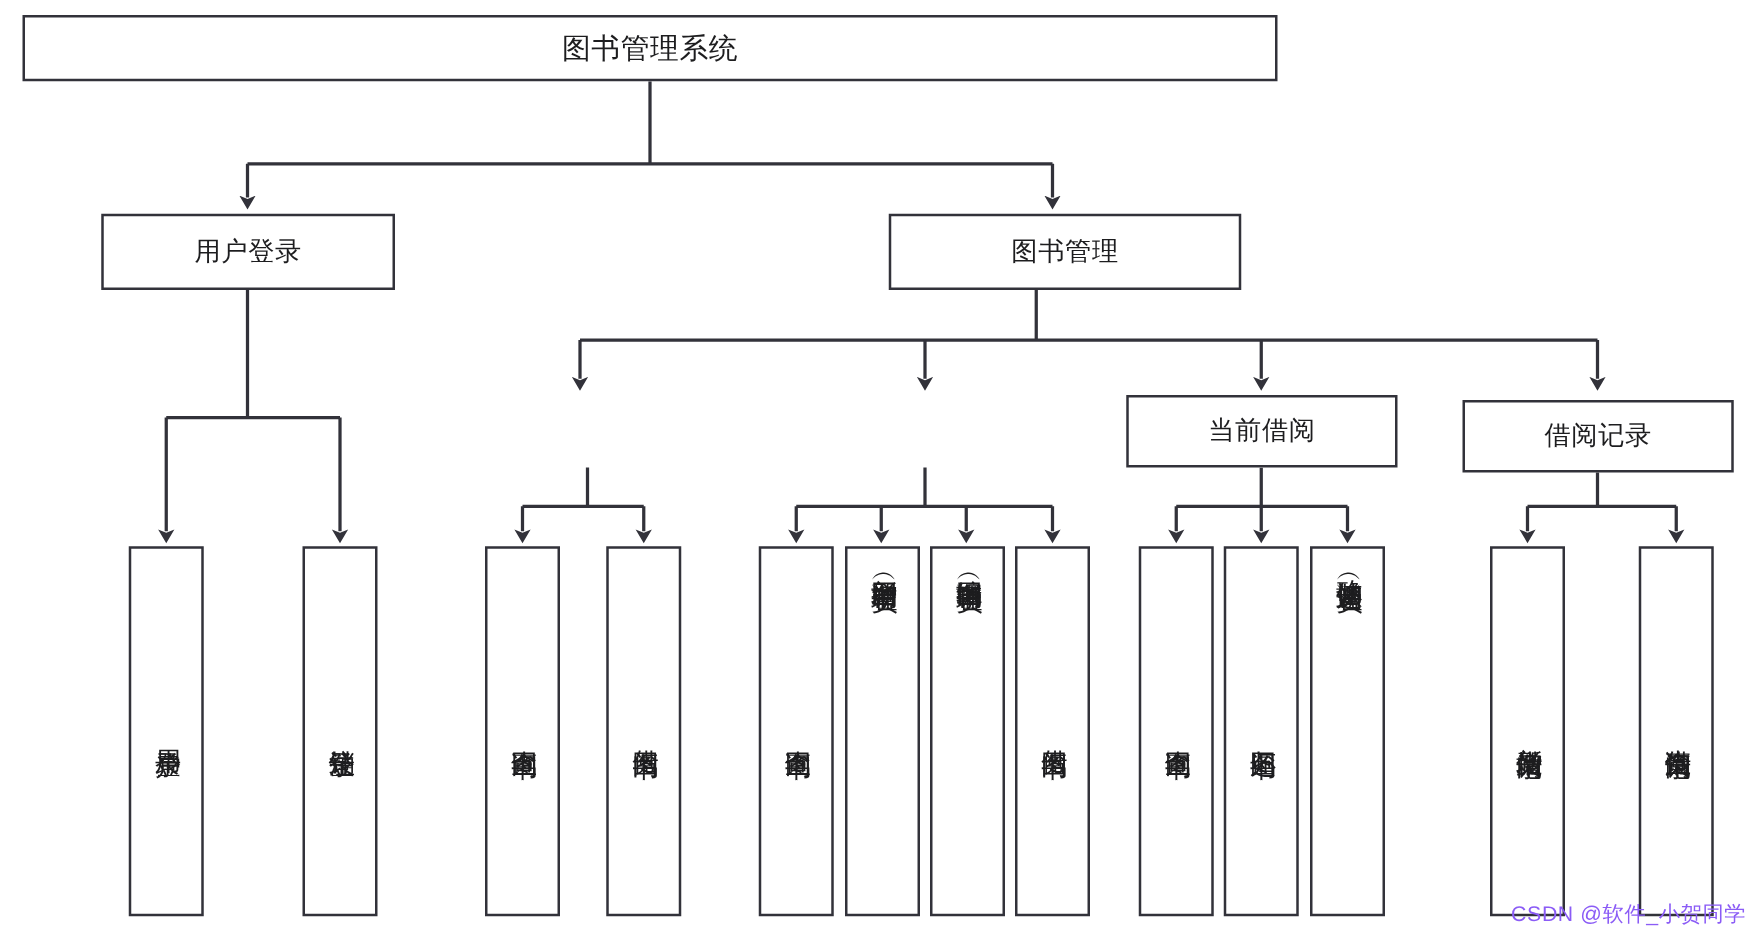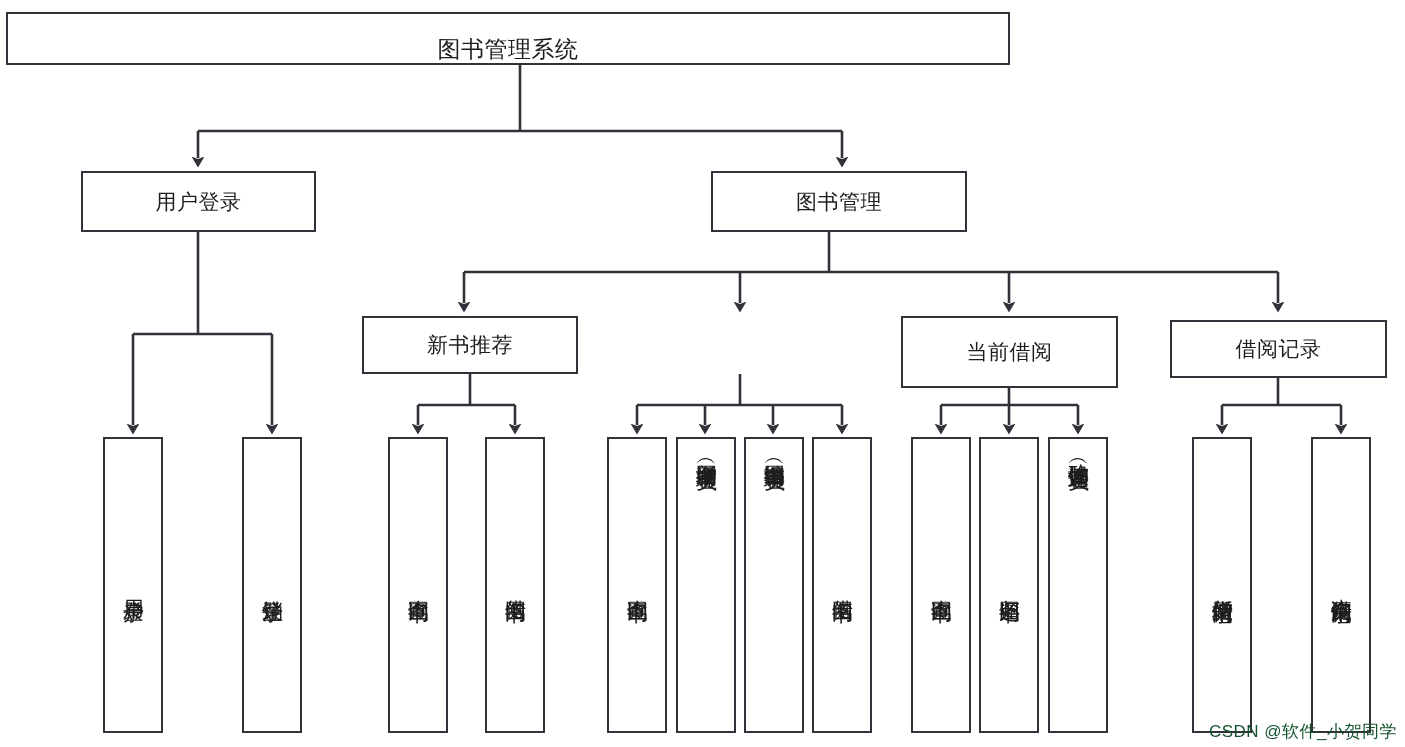--- a/index.html
+++ b/index.html
@@ -58,21 +58,21 @@
   }
   .node-leaf.leaf-mid {
     align-items: center;
     padding-top: 0;
   }
   .watermark {
     position: absolute;
     right: 8px;
     bottom: 4px;
     font-size: 17px;
-    color: #14532d;
+    color: #8b5cf6;
     letter-spacing: 0.5px;
     white-space: nowrap;
   }
 </style>
 </head>
 <body>
 
 <div id="diagram-root">
 
   <svg class="lines" viewBox="0 0 1405 747">
@@ -118,35 +118,32 @@
       <path d="M1009,405 L1009,425" marker-end="url(#arrow)"></path>
       <path d="M1078,405 L1078,425" marker-end="url(#arrow)"></path>
 
       <path d="M1278,374 L1278,405"></path>
       <path d="M1222,405 L1341,405"></path>
       <path d="M1222,405 L1222,425" marker-end="url(#arrow)"></path>
       <path d="M1341,405 L1341,425" marker-end="url(#arrow)"></path>
     </g>
   </svg>
 
-  <div class="node node-root" style="left:6px; top:12px; width:1004px; height:53px;align-items:flex-end;">
+  <div class="node node-root" style="left:18px; top:12px; width:1004px; height:53px;">
     <span class="label">图书管理系统</span>
   </div>
 
   <div class="node node-l2" style="left:81px; top:171px; width:235px; height:61px;">
     <span class="label">用户登录</span>
   </div>
-  <div class="node node-l2" style="left:711px; top:171px; width:256px; height:61px;">
+  <div class="node node-l2" style="left:711px; top:171px; width:282px; height:61px;">
     <span class="label">图书管理</span>
   </div>
 
-  <div class="node node-l3" style="left:362px; top:316px; width:216px; height:58px;">
-    <span class="label">新书推荐</span>
-  </div>
-  <div class="node node-l3" style="left:901px; top:316px; width:217px; height:72px;">
+  <div class="node node-l3" style="left:901px; top:316px; width:217px; height:58px;">
     <span class="label">当前借阅</span>
   </div>
   <div class="node node-l3" style="left:1170px; top:320px; width:217px; height:58px;">
     <span class="label">借阅记录</span>
   </div>
 
   <div class="node node-leaf leaf-mid" style="left:103px; top:437px; width:60px; height:296px;">
     <span class="label">用户登录</span>
   </div>
   <div class="node node-leaf leaf-mid" style="left:242px; top:437px; width:60px; height:296px;">

